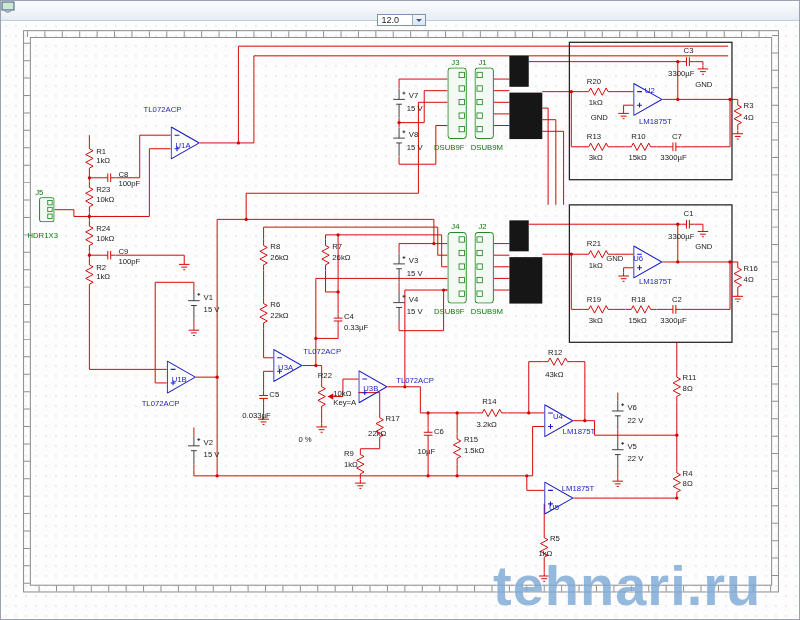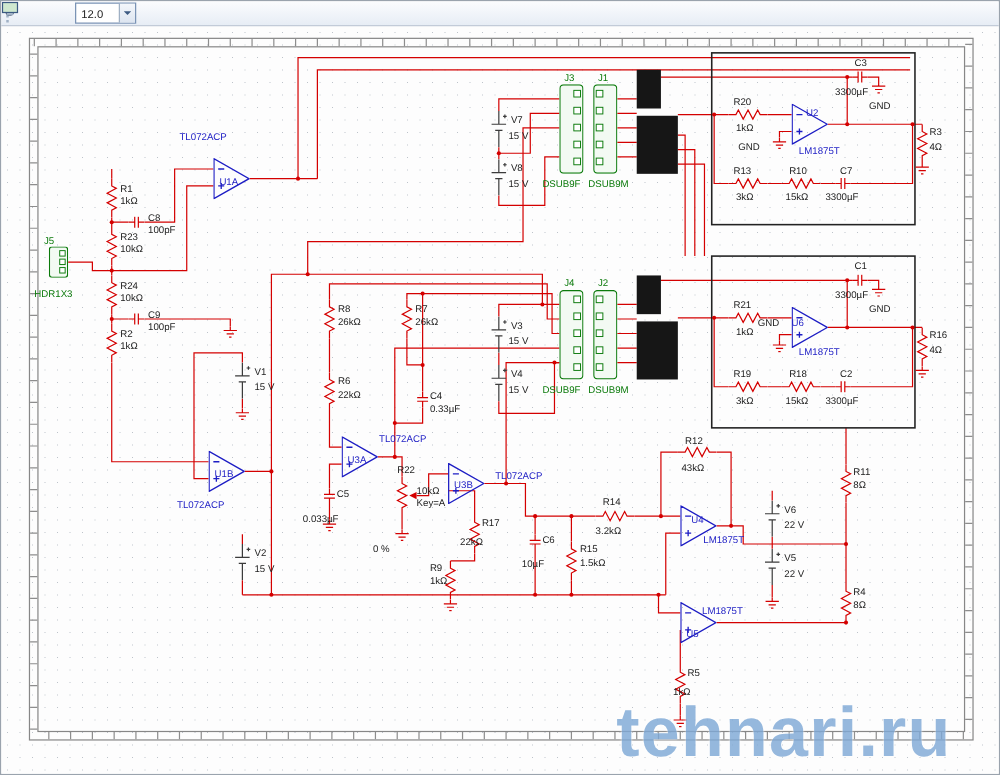--- a/index.html
+++ b/index.html
@@ -1,21 +1,21 @@
 <!DOCTYPE html>
 <html style="--wire: #d40000; --ic: #1d1dc4; --conn: #0b7a0b; --ink: #1c1c1c; --watermark: #7fa9d6;"><head>
 <meta charset="utf-8">
 <style>
   html,body{margin:0;padding:0;background:#e9e9e9;}
   .app{position:relative;width:800px;height:620px;background:#fdfdfd;border:1px solid #9aa3ad;box-sizing:border-box;overflow:hidden;
        font-family:"Liberation Sans",sans-serif;}
   
   .toolbar{position:absolute;left:0;top:0;right:0;height:20px;
      background:linear-gradient(#fbfcfe,#e7edf5);border-bottom:1px solid #c2cbd8;
-     display:flex;align-items:center;gap:3px;padding:0 4px;box-sizing:border-box;z-index:5;}
+     display:flex;align-items:center;gap:3px;padding:0 4px;box-sizing:border-box;z-index:5;flex-direction:column;}
   .grip{width:4px;height:14px;border-left:2px dotted #9fb0c4;margin-right:2px;}
   .tb-btn{width:18px;height:16px;border:1px solid transparent;background:transparent;padding:0;
      display:flex;align-items:center;justify-content:center;border-radius:2px;}
   .zoom-combo{display:flex;align-items:center;height:15px;background:#fff;border:1px solid #7a93b5;margin-left:2px;}
   .zoom-combo .val{font-size:9px;color:#222;padding:0 4px;min-width:26px;}
   .zoom-combo .arrow-box{width:12px;height:100%;background:linear-gradient(#f4f7fb,#dde5f0);
      border-left:1px solid #9fb0c4;display:flex;align-items:center;justify-content:center;}
   .zoom-combo .arrow-box::after{content:"";border:3px solid transparent;border-top-color:#3c5a82;margin-top:3px;}
   
   .canvas{position:absolute;left:0;top:20px;width:800px;height:600px;background-color:#fdfdfd;

